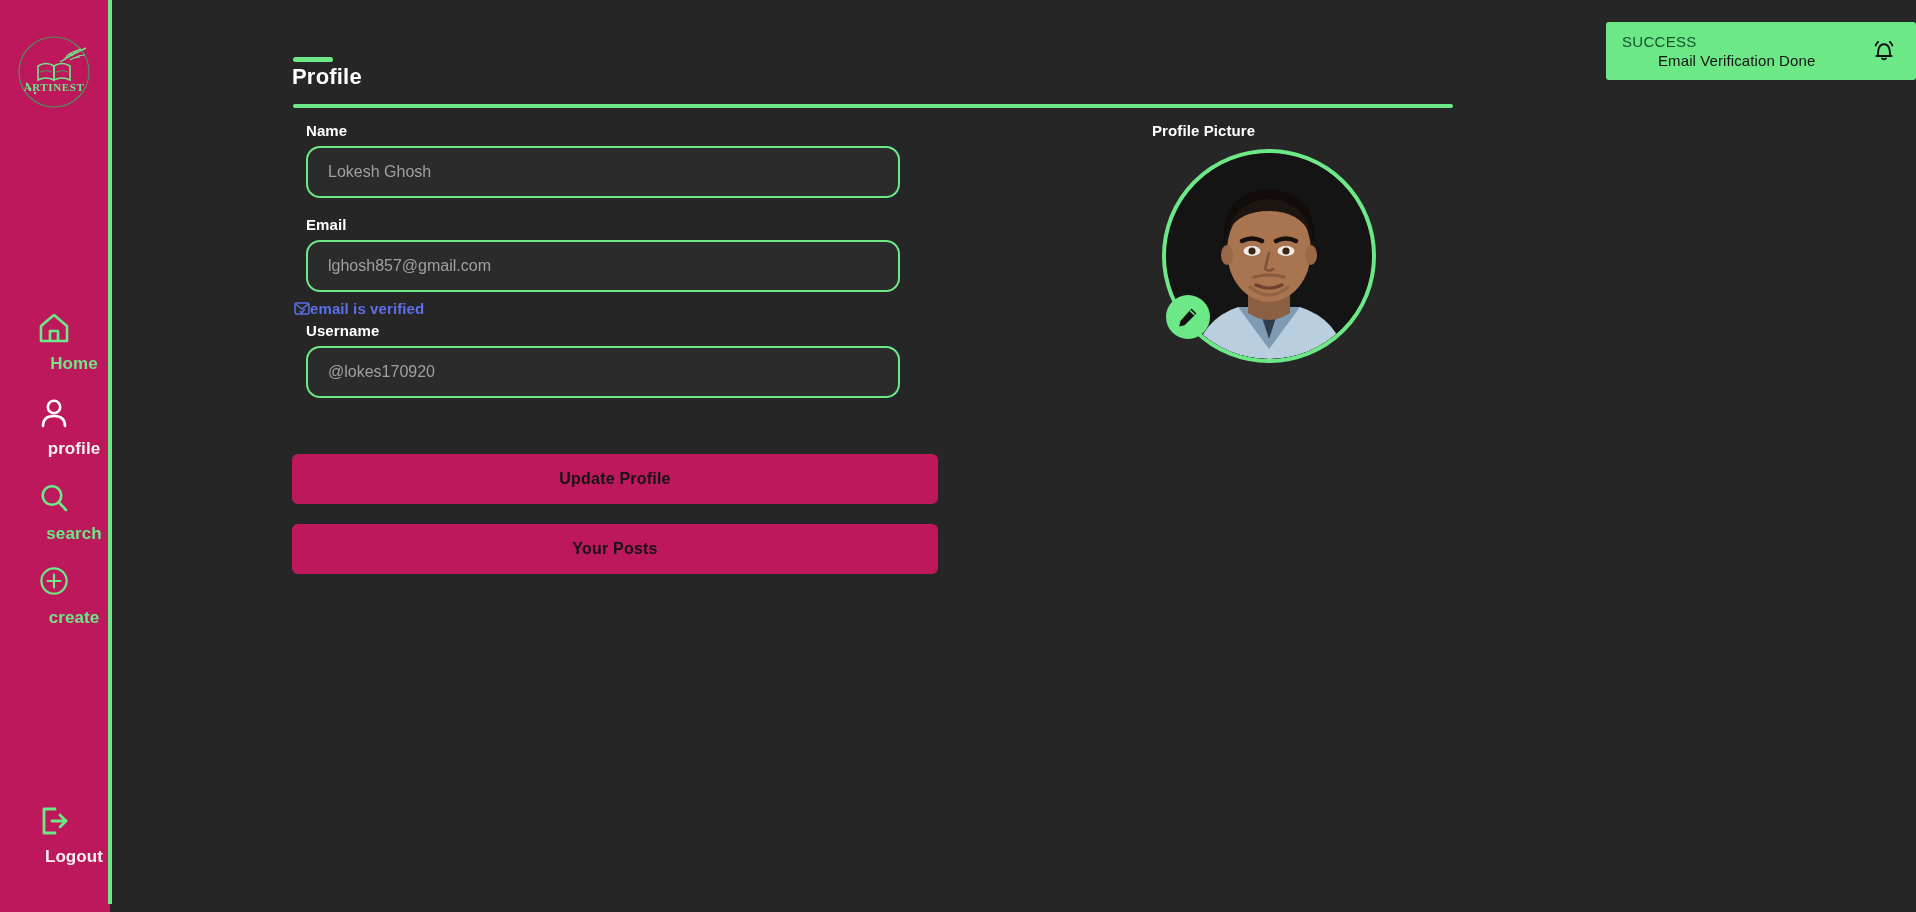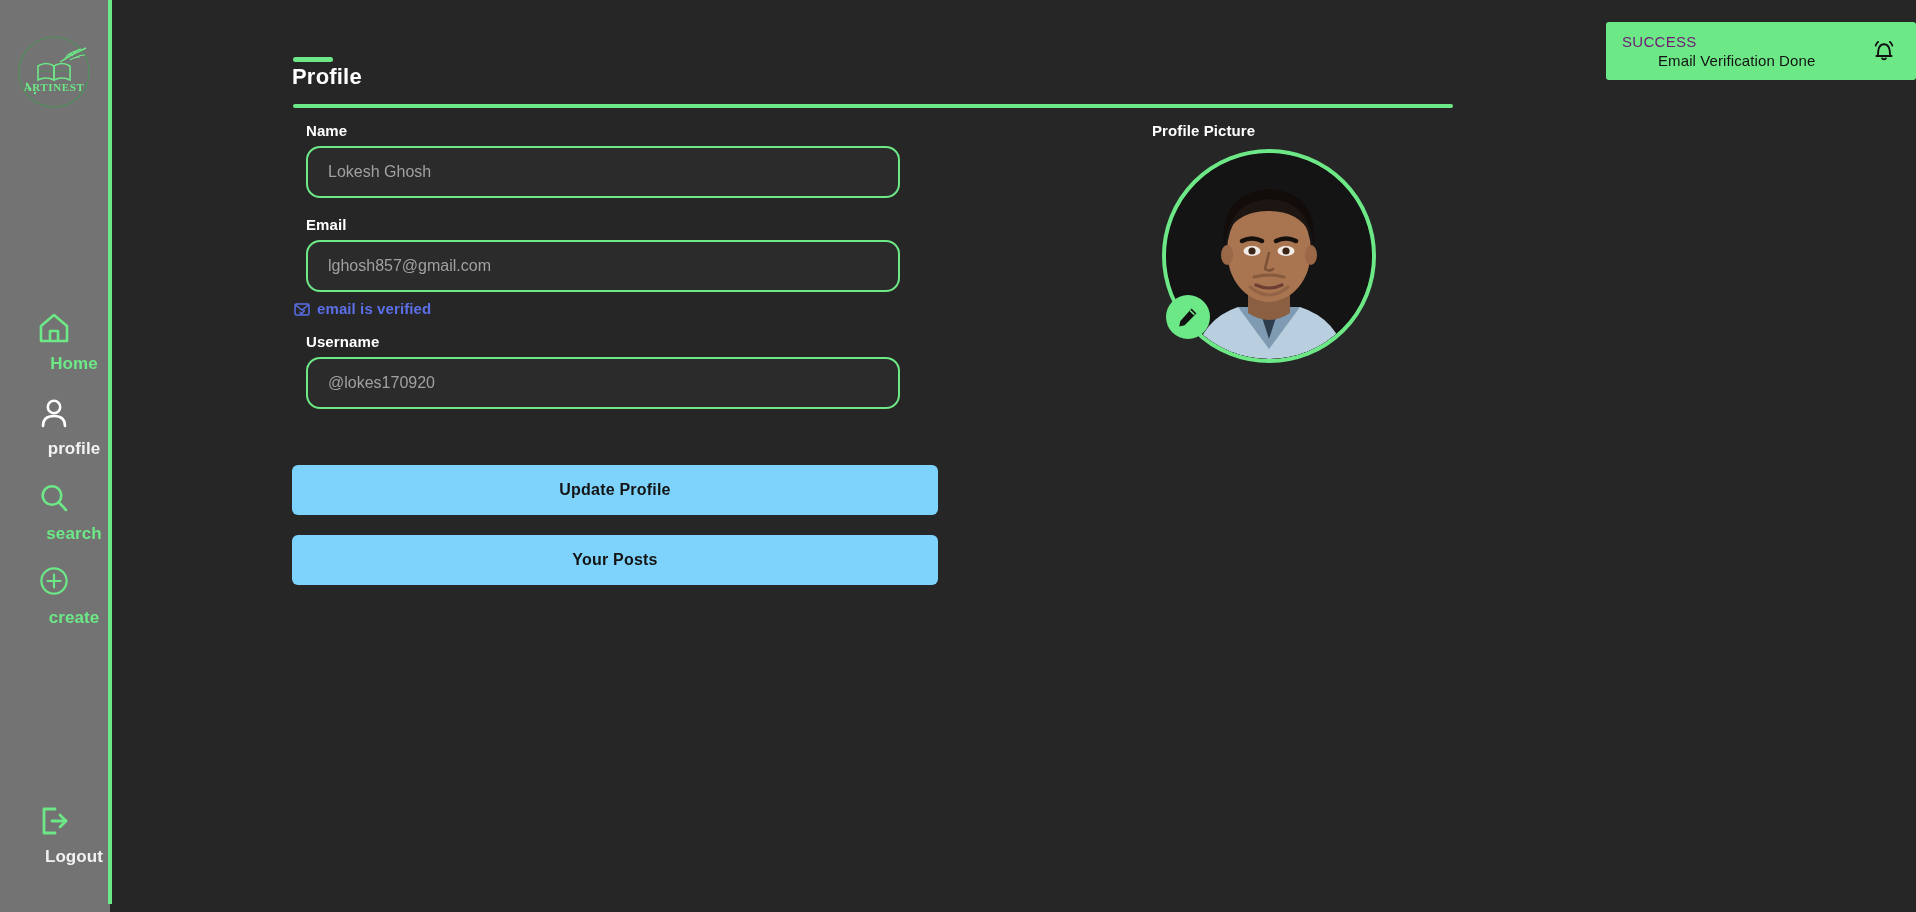--- a/index.html
+++ b/index.html
@@ -19,21 +19,21 @@
     height: 912px;
     background: #262626;
   }
 
   
   #sidebar {
     position: absolute;
     left: 0; top: 0;
     width: 110px;
     height: 912px;
-    background: #737373;
+    background: #be185d;
   }
 
   #sidebar-divider {
     position: absolute;
     left: 108px;
     top: 0;
     width: 4px;
     height: 904px;
     background: #6DE887;
   }
@@ -149,41 +149,40 @@
     padding: 0 20px;
     outline: none;
   }
   .field-input::placeholder { color: #a0a0a0; }
 
   .field-group { margin-bottom: 18px; padding-left: 14px; }
   #group-email { margin-bottom: 4px; }
 
   #email-verified-row {
     display: flex;
-    align-items: flex-end;
-    gap: 7px;
-    margin: 8px 0 16px 2px;
+    align-items: center;
+    margin: 8px 0 5px 2px;
     cursor: pointer;
     width: fit-content;
   }
   #email-verified-row svg { display: block; }
   #email-verified-label {
     color: #5B6FE8;
     font-size: 15px;
     font-weight: 700;
     letter-spacing: 0.1px;
   }
 
   #group-username { margin-bottom: 12px; }
 
   .action-button {
     display: block;
     width: 646px;
     height: 50px;
-    background: #7dd3fc;
+    background: #be185d;
     border: none;
     border-radius: 6px;
     color: #141414;
     font-family: "Liberation Sans", sans-serif;
     font-size: 16px;
     font-weight: 700;
     letter-spacing: 0.2px;
     cursor: pointer;
   }
 
@@ -260,21 +259,21 @@
     height: 58px;
     background: #6DE887;
     border-radius: 3px;
     display: flex;
     align-items: center;
     padding: 0 18px 0 16px;
   }
   #toast-text { flex: 1; }
   #toast-title {
     display: block;
-    color: #701a75;
+    color: #14532d;
     font-size: 15px;
     line-height: 19px;
     letter-spacing: 0.3px;
   }
   #toast-message {
     display: block;
     color: #141414;
     font-size: 15px;
     line-height: 20px;
     letter-spacing: 0.1px;

